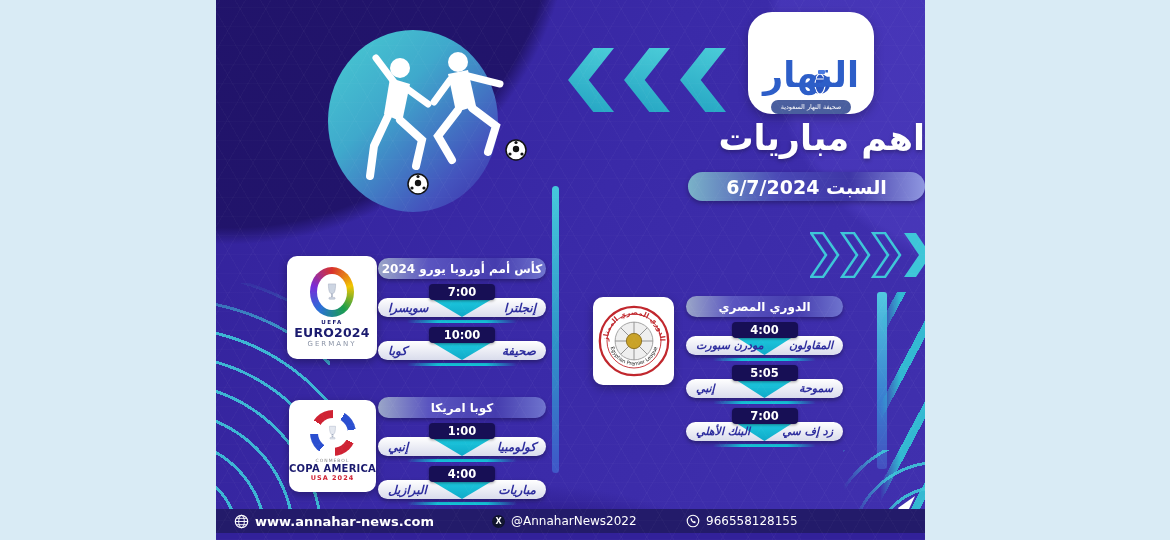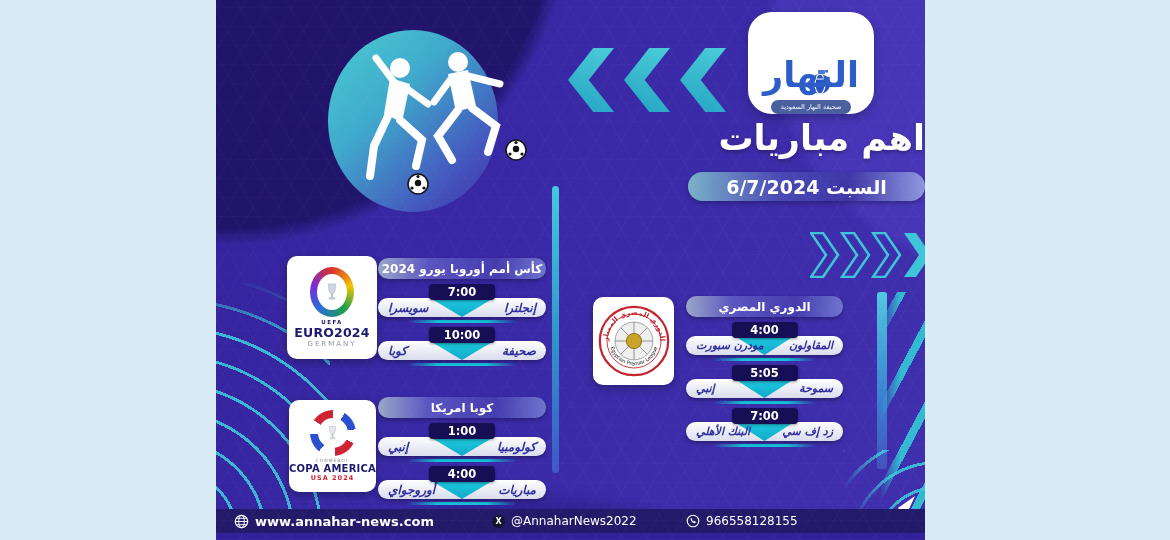--- a/index.html
+++ b/index.html
@@ -251,21 +251,21 @@
             <span class="team">كولومبيا</span>
             <span class="team">إنبي</span>
           </div>
           <div class="underline"></div>
         </div>
         <div class="match">
           <div class="time-pill">4:00</div>
           <div class="bar">
             <span class="vee"></span>
             <span class="team">مباريات</span>
-            <span class="team">أوروجواي</span>
+            <span class="team">البرازيل</span>
           </div>
           <div class="underline"></div>
         </div>
       </div>
     </section>
 
     <section class="egy">
       <div class="league-logo-card">
         <svg width="72" height="76" viewBox="0 0 80 84">
           <circle cx="40" cy="42" r="38" fill="#fff" stroke="#c1272d" stroke-width="2.5"></circle>

